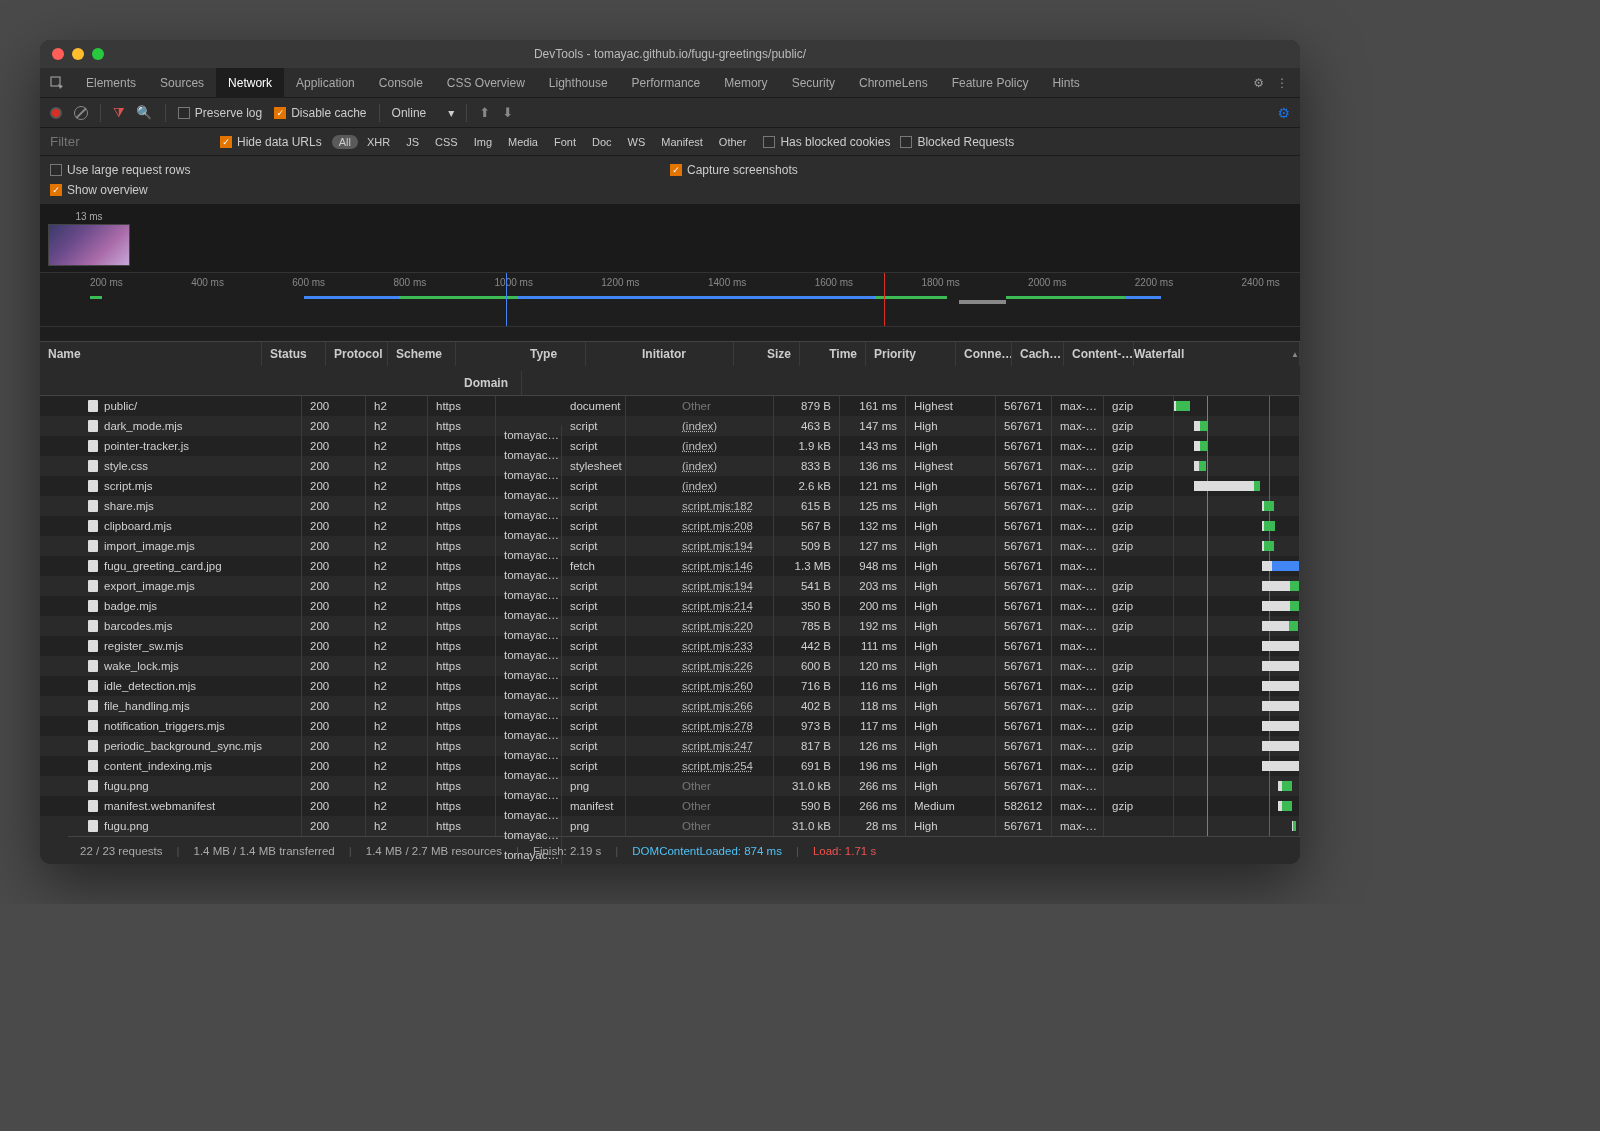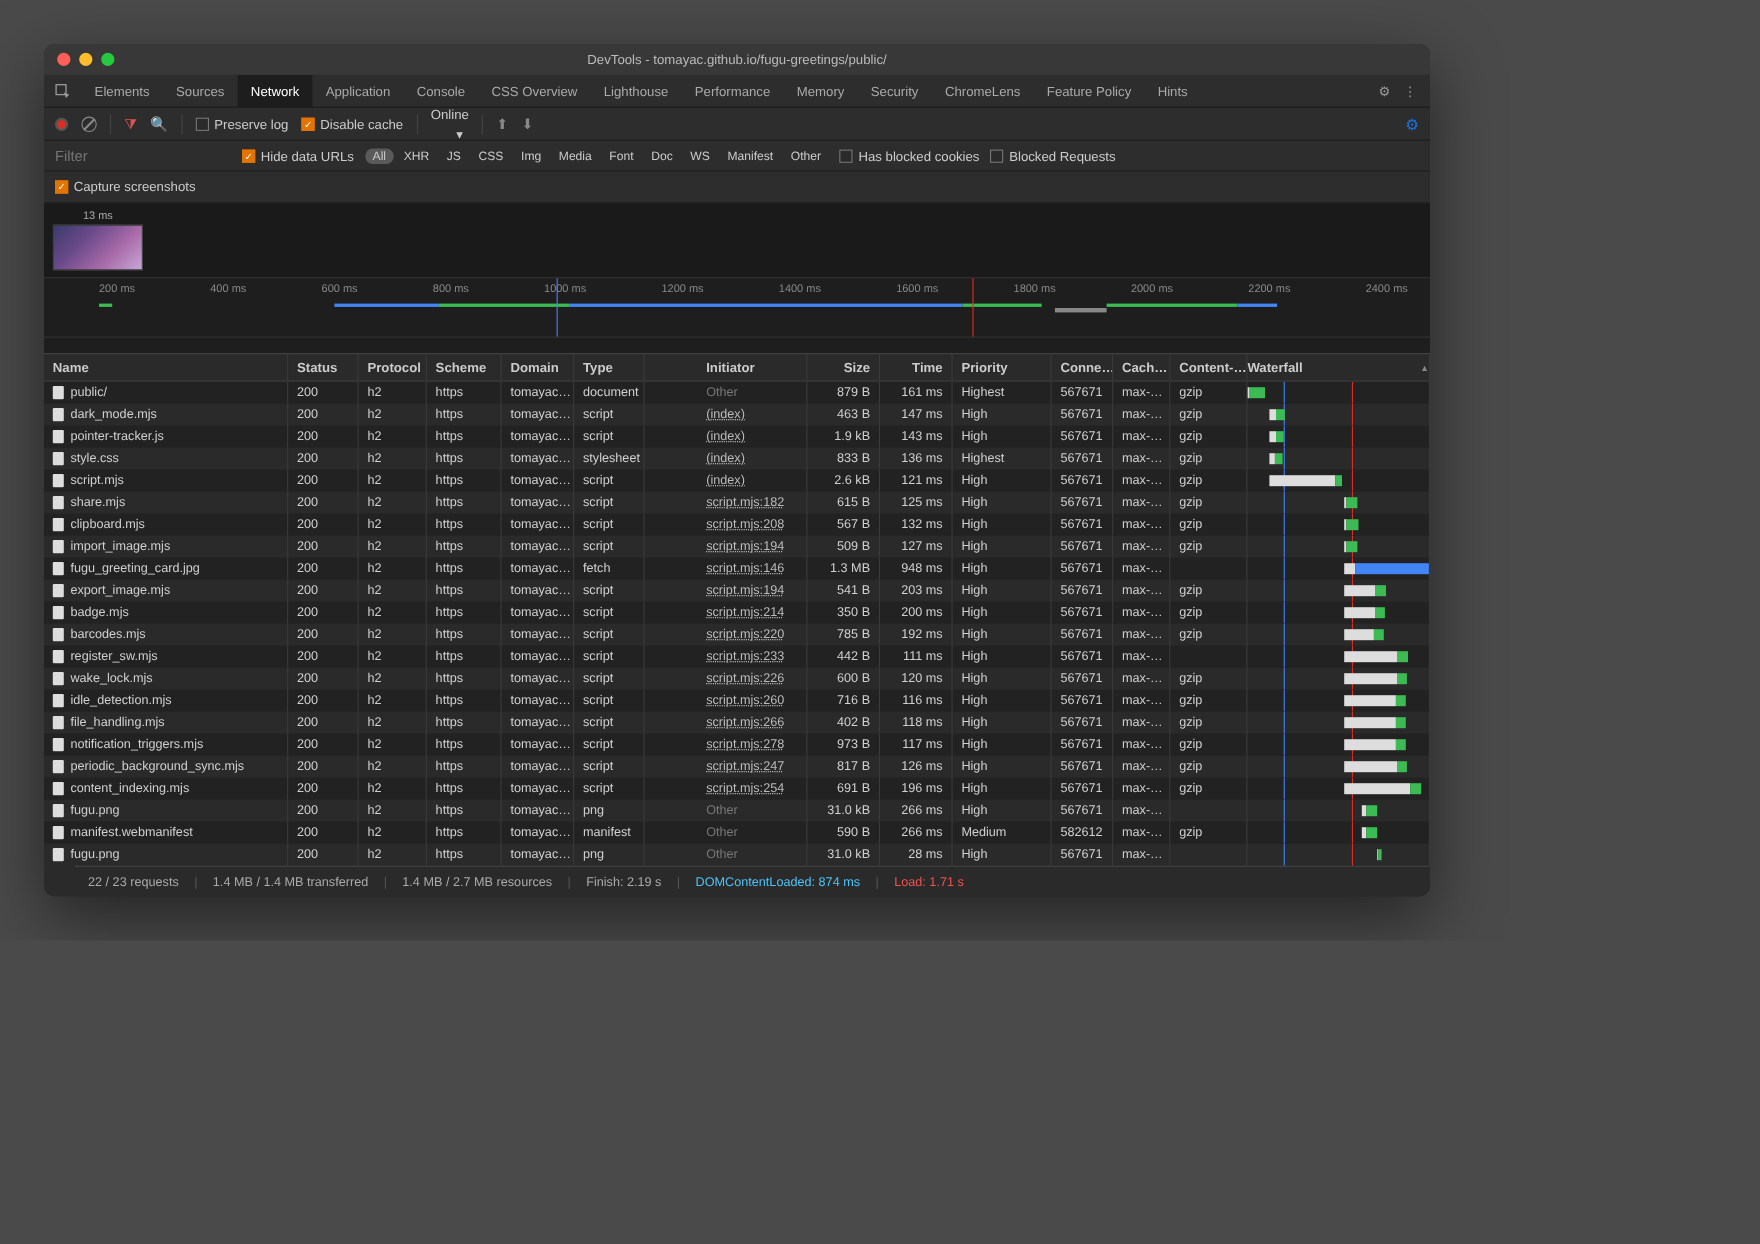--- a/index.html
+++ b/index.html
@@ -22,21 +22,21 @@
 .rec { width:12px; height:12px; border-radius:50%; background:#d93025; border:2px solid #555; }
 .ban { width:14px; height:14px; border:1.5px solid #888; border-radius:50%; position:relative; }
 .ban::after { content:""; position:absolute; width:1.5px; height:14px; background:#888; left:50%; top:-1px; transform:translateX(-50%) rotate(45deg); }
 .funnel { color:#d9534f; }
 .search-ico, .funnel { font-size:13px; }
 .chk { display:flex; align-items:center; gap:5px; }
 .chk .box { width:12px; height:12px; border:1px solid #777; display:inline-flex; align-items:center; justify-content:center; background:#2a2a2a; }
 .chk .box.on { background:#e37400; border-color:#e37400; }
 .chk .box.on::after { content:"✓"; color:#fff; font-size:9px; }
 .sep { width:1px; height:18px; background:#444; }
-.dropdown { color:#ccc; display:flex; align-items:center; gap:4px;flex-direction:column; }
+.dropdown { color:#ccc; display:flex; align-items:center; gap:4px; }
 .toolbar .spacer { flex:1; }
 .upload, .download { color:#888; font-size:13px; }
 .gear-blue { color:#1a73e8; font-size:14px; }
 .filterbar { background:#2d2d2d; height:28px; display:flex; align-items:center; padding:0 10px; gap:10px; border-bottom:1px solid #1a1a1a; }
 .filterbar input { background:transparent; border:none; color:#888; width:160px; outline:none; }
 .pill { padding:1px 7px; border-radius:8px; color:#ccc; cursor:pointer; font-size:11px; }
 .pill.on { background:#5a5a5a; }
 .optrow { background:#2d2d2d; display:flex; padding:4px 10px; border-bottom:1px solid #1a1a1a; }
 .optrow .half { flex:1; display:flex; flex-direction:column; gap:6px; padding:3px 0; }
 .overview-area { background:#1a1a1a; padding:6px 8px; border-bottom:1px solid #333; }
@@ -53,32 +53,32 @@
 .vline.blue { background:#4285f4; }
 .vline.red { background:#d93025; }
 .table-head { display:flex; background:#2a2a2a; border-top:1px solid #444; border-bottom:1px solid #444; }
 .th, .td { padding:4px 8px; border-right:1px solid #3a3a3a; overflow:hidden; text-overflow:ellipsis; white-space:nowrap; display:flex; align-items:center; }
 .th { color:#ccc; font-weight:bold; height:24px; }
 .th.sorted::after { content:" ▲"; font-size:8px; margin-left:auto; color:#888; }
 .c-name { width:222px; }
 .c-status { width:64px; }
 .c-proto { width:62px; }
 .c-scheme { width:68px; }
-.c-domain { width:66px; }
+.c-domain { width:66px;margin-top:29px; }
 .c-type { width:64px; }
 .c-init { width:100px;margin-left:48px; }
 .c-size { width:66px; justify-content:flex-end; }
 .c-time { width:66px; justify-content:flex-end; }
 .c-prio { width:90px; }
 .c-conn { width:56px; }
 .c-cache { width:52px; }
 .c-enc { width:70px; }
 .c-wf { flex:1; position:relative; padding:0; }
 .tbody { }
-.row { display:flex; height:20px; }
+.row { display:flex; height:20px;padding-left:40px; }
 .row:nth-child(odd) { background:#222; }
 .row:nth-child(even) { background:#2a2a2a; }
 .td { color:#d0d0d0; font-size:11.5px; height:20px; }
 .file-ico { width:10px; height:12px; background:#ddd; display:inline-block; margin-right:6px; border-radius:1px; }
 .init-link { color:#bbb; text-decoration:underline dotted; }
 .init-other { color:#777; }
 .wf-area { position:absolute; inset:0; }
 .wf-bar { position:absolute; height:10px; top:5px; border-radius:1px; }
 .wf-bar .wait { position:absolute; height:100%; background:#ddd; left:0;}
 .wf-bar .dl { position:absolute; height:100%; background:#3cba54; right:0; }
@@ -183,20 +183,30 @@
       </label>
     <label class="chk">
         <span class="box"></span>
         <span>Blocked Requests</span>
       </label>
   </div>
 
   <div class="optrow">
     <div class="half">
       <label class="chk">
+          <span class="box"></span>
+          <span>Use large request rows</span>
+        </label>
+      <label class="chk">
+          <span class="box on"></span>
+          <span>Show overview</span>
+        </label>
+    </div>
+    <div class="half">
+      <label class="chk">
           <span class="box on"></span>
           <span>Capture screenshots</span>
         </label>
     </div>
   </div>
 
   <div class="overview-area">
     <div class="thumb-label">13 ms</div>
     <div class="thumb"></div>
   </div>

